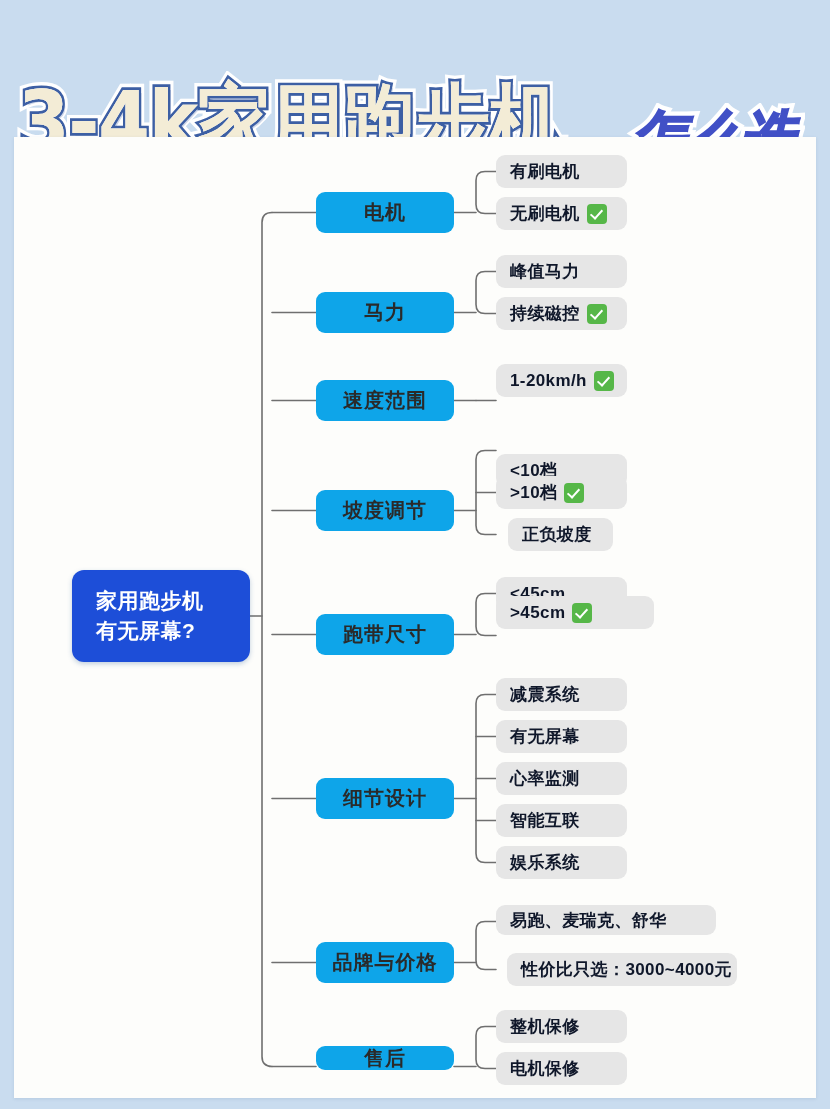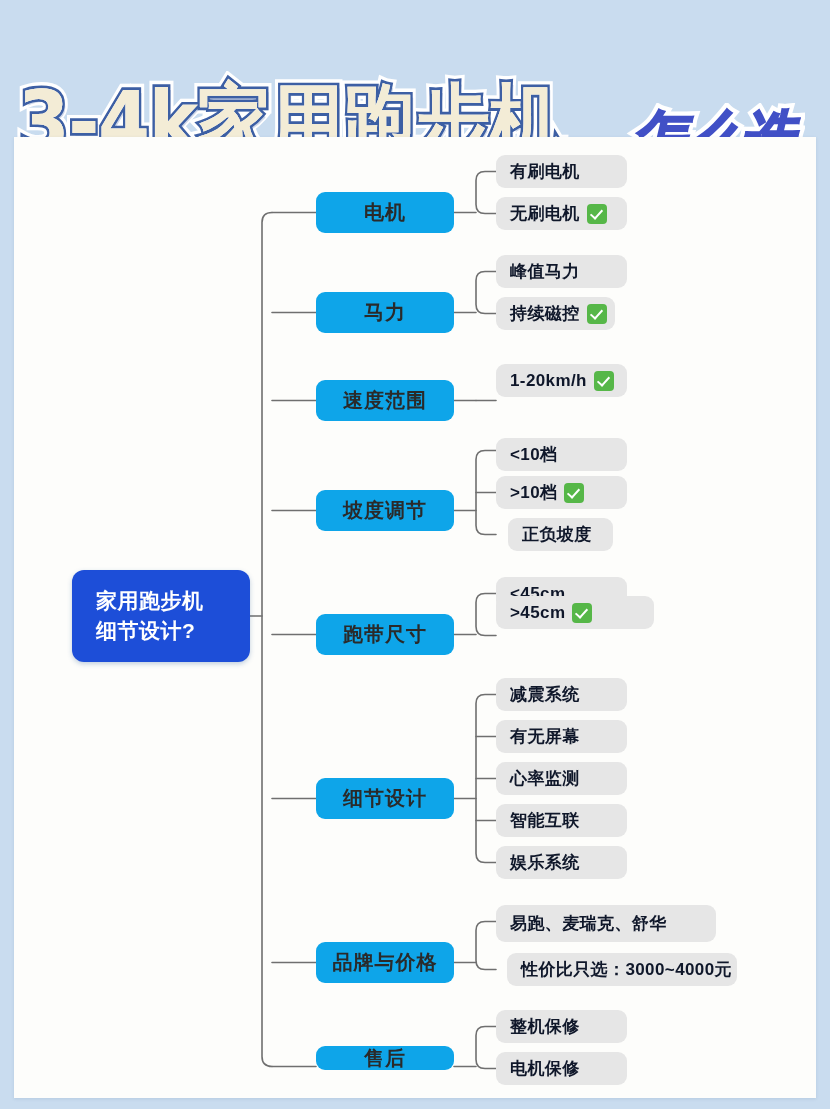--- a/index.html
+++ b/index.html
@@ -210,21 +210,21 @@
       <path d="M 454 962.5 H 476" fill="none" stroke="#6f6f6f" stroke-width="1.6" stroke-linecap="round"></path>
       <path d="M 496 921.5 H 485 Q 476 921.5 476 930.5 V 960.5 Q 476 969.5 485 969.5 H 496" fill="none" stroke="#6f6f6f" stroke-width="1.6" stroke-linecap="round"></path>
       <path d="M 272 1066.5 H 316" fill="none" stroke="#6f6f6f" stroke-width="1.6" stroke-linecap="round"></path>
       <path d="M 454 1066.5 H 476" fill="none" stroke="#6f6f6f" stroke-width="1.6" stroke-linecap="round"></path>
       <path d="M 496 1026.5 H 485 Q 476 1026.5 476 1035.5 V 1059.5 Q 476 1068.5 485 1068.5 H 496" fill="none" stroke="#6f6f6f" stroke-width="1.6" stroke-linecap="round"></path>
     </svg>
 
   <div class="node node-root" id="root-node" style="left: 72px; top: 570px; width: 178px; height: 92px;">
     <div>
       <div>家用跑步机</div>
-      <div>细节设计?</div>
+      <div>有无屏幕?</div>
     </div>
   </div>
 
   <div id="branch-layer">
       <div class="node node-branch" style="left: 316px; top: 192px; width: 138px; height: 41px;">
         <span>电机</span>
       </div>
       <div class="node node-branch" style="left: 316px; top: 292px; width: 138px; height: 41px;">
         <span>马力</span>
       </div>
@@ -257,33 +257,33 @@
         <div class="leaf-inner">
           <span class="leaf-text">无刷电机</span>
           <span class="check-icon"></span>
         </div>
       </div>
       <div class="node node-leaf" style="left: 496px; top: 255px; width: 131px; height: 33px;">
         <div class="leaf-inner">
           <span class="leaf-text">峰值马力</span>
         </div>
       </div>
-      <div class="node node-leaf" style="left: 496px; top: 297px; width: 119px; height: 33px;">
+      <div class="node node-leaf" style="left: 496px; top: 297px; width: 131px; height: 33px;">
         <div class="leaf-inner">
           <span class="leaf-text">持续磁控</span>
           <span class="check-icon"></span>
         </div>
       </div>
       <div class="node node-leaf" style="left: 496px; top: 364px; width: 131px; height: 33px;">
         <div class="leaf-inner">
           <span class="leaf-text">1-20km/h</span>
           <span class="check-icon"></span>
         </div>
       </div>
-      <div class="node node-leaf" style="left: 496px; top: 438px; width: 131px; height: 33px;">
+      <div class="node node-leaf" style="left: 496px; top: 454px; width: 131px; height: 33px;">
         <div class="leaf-inner">
           <span class="leaf-text">&lt;10档</span>
         </div>
       </div>
       <div class="node node-leaf" style="left: 496px; top: 476px; width: 131px; height: 33px;">
         <div class="leaf-inner">
           <span class="leaf-text">&gt;10档</span>
           <span class="check-icon"></span>
         </div>
       </div>
@@ -321,21 +321,21 @@
       <div class="node node-leaf" style="left: 496px; top: 804px; width: 131px; height: 33px;">
         <div class="leaf-inner">
           <span class="leaf-text">智能互联</span>
         </div>
       </div>
       <div class="node node-leaf" style="left: 496px; top: 846px; width: 131px; height: 33px;">
         <div class="leaf-inner">
           <span class="leaf-text">娱乐系统</span>
         </div>
       </div>
-      <div class="node node-leaf" style="left: 496px; top: 905px; width: 220px; height: 37px;">
+      <div class="node node-leaf" style="left: 496px; top: 905px; width: 220px; height: 30px;">
         <div class="leaf-inner">
           <span class="leaf-text">易跑、麦瑞克、舒华</span>
         </div>
       </div>
       <div class="node node-leaf" style="left: 496px; top: 953px; width: 230px; height: 33px; margin-left: 11px;">
         <div class="leaf-inner">
           <span class="leaf-text">性价比只选：3000~4000元</span>
         </div>
       </div>
       <div class="node node-leaf" style="left: 496px; top: 1010px; width: 131px; height: 33px;">

